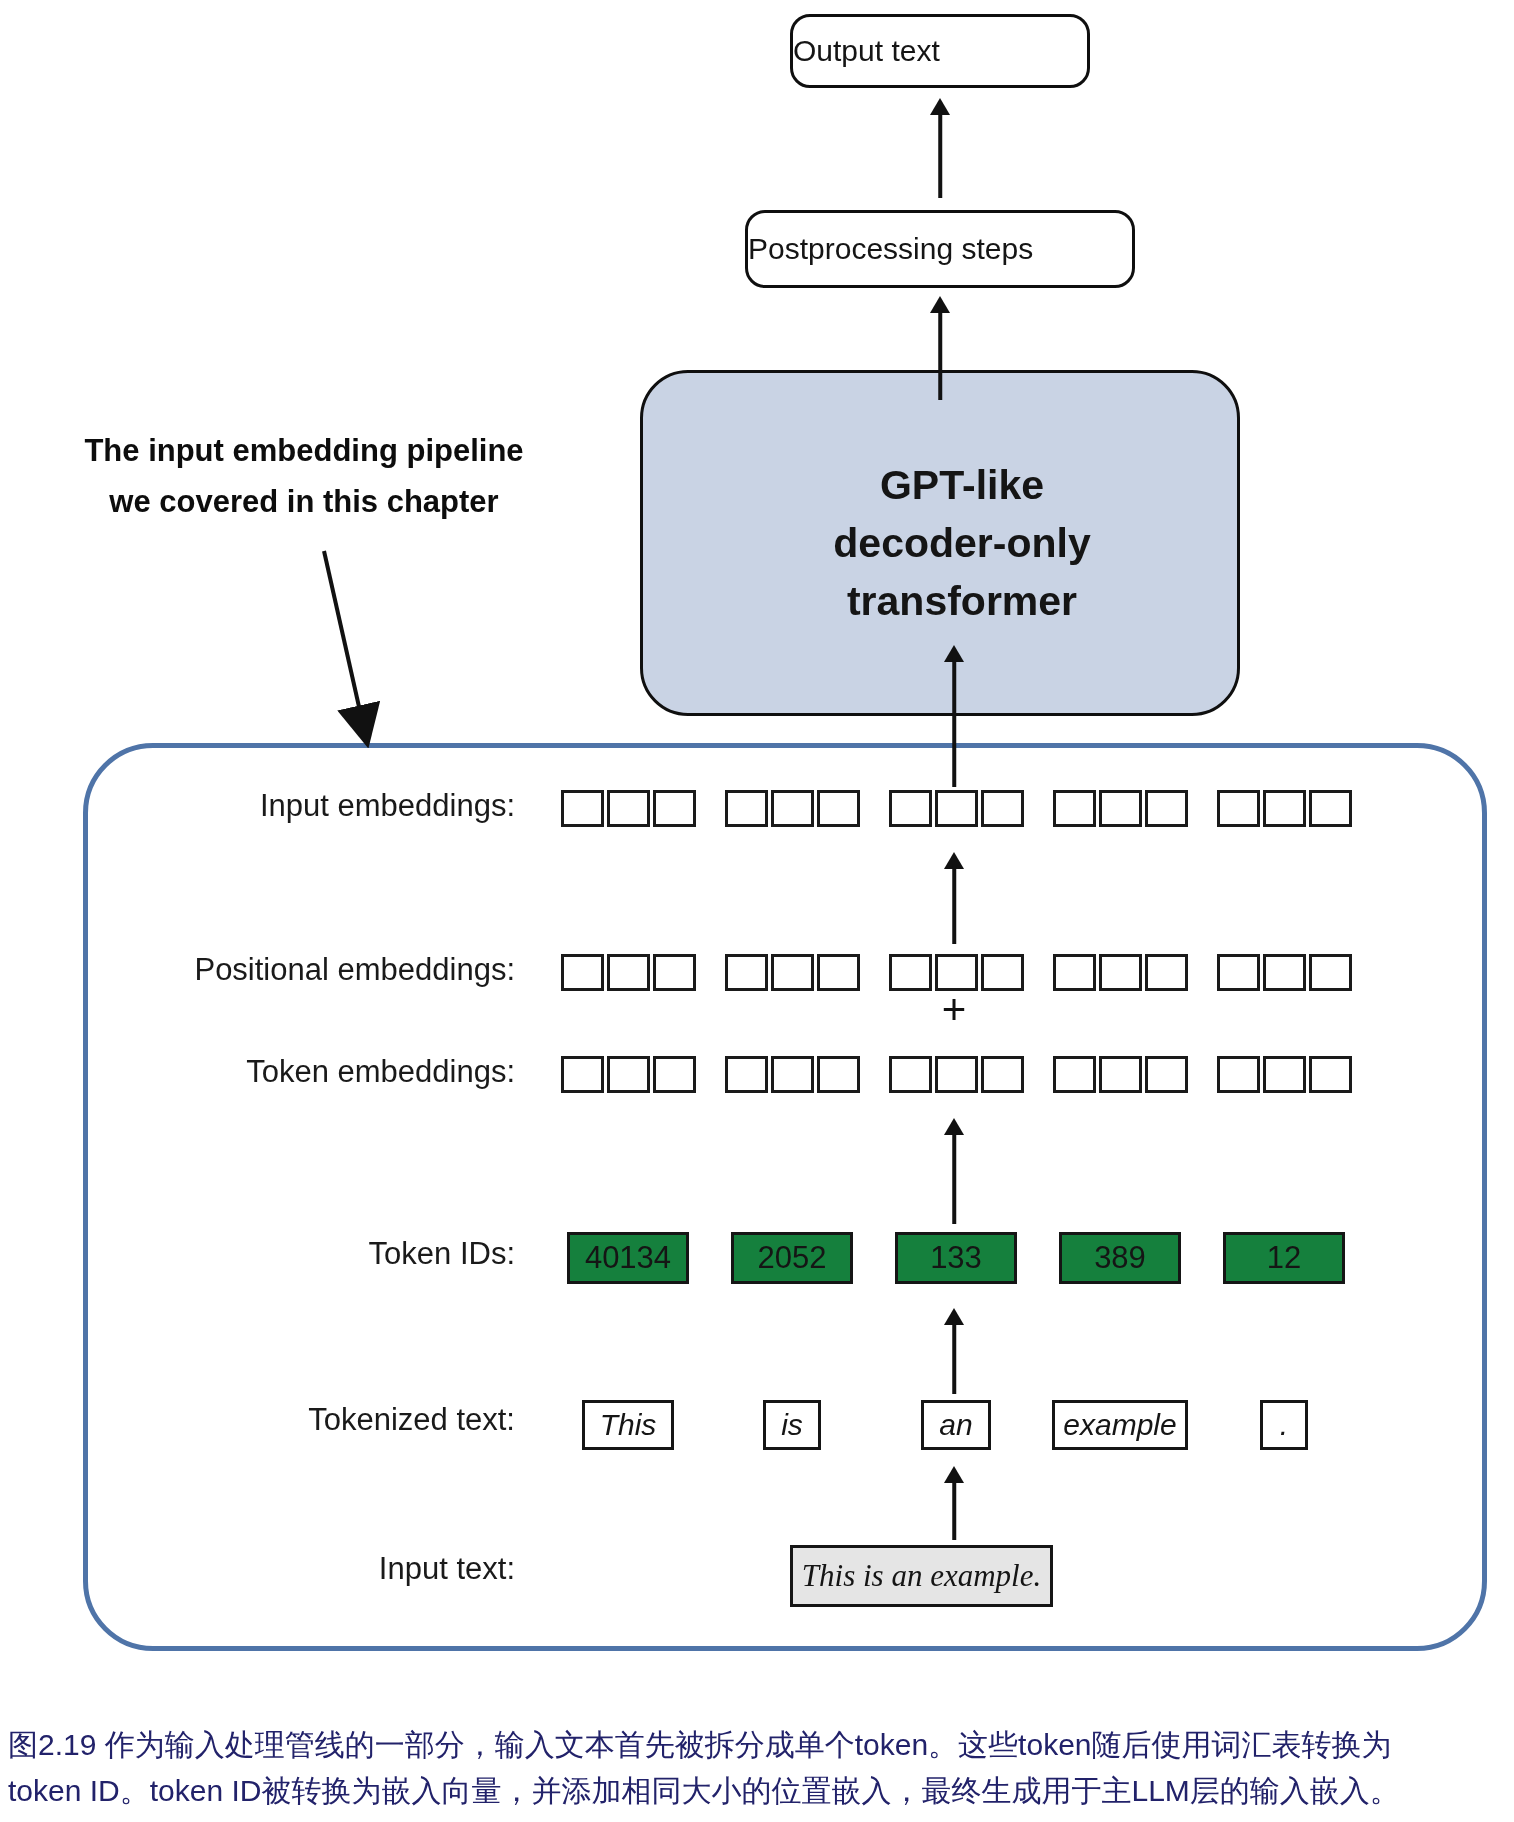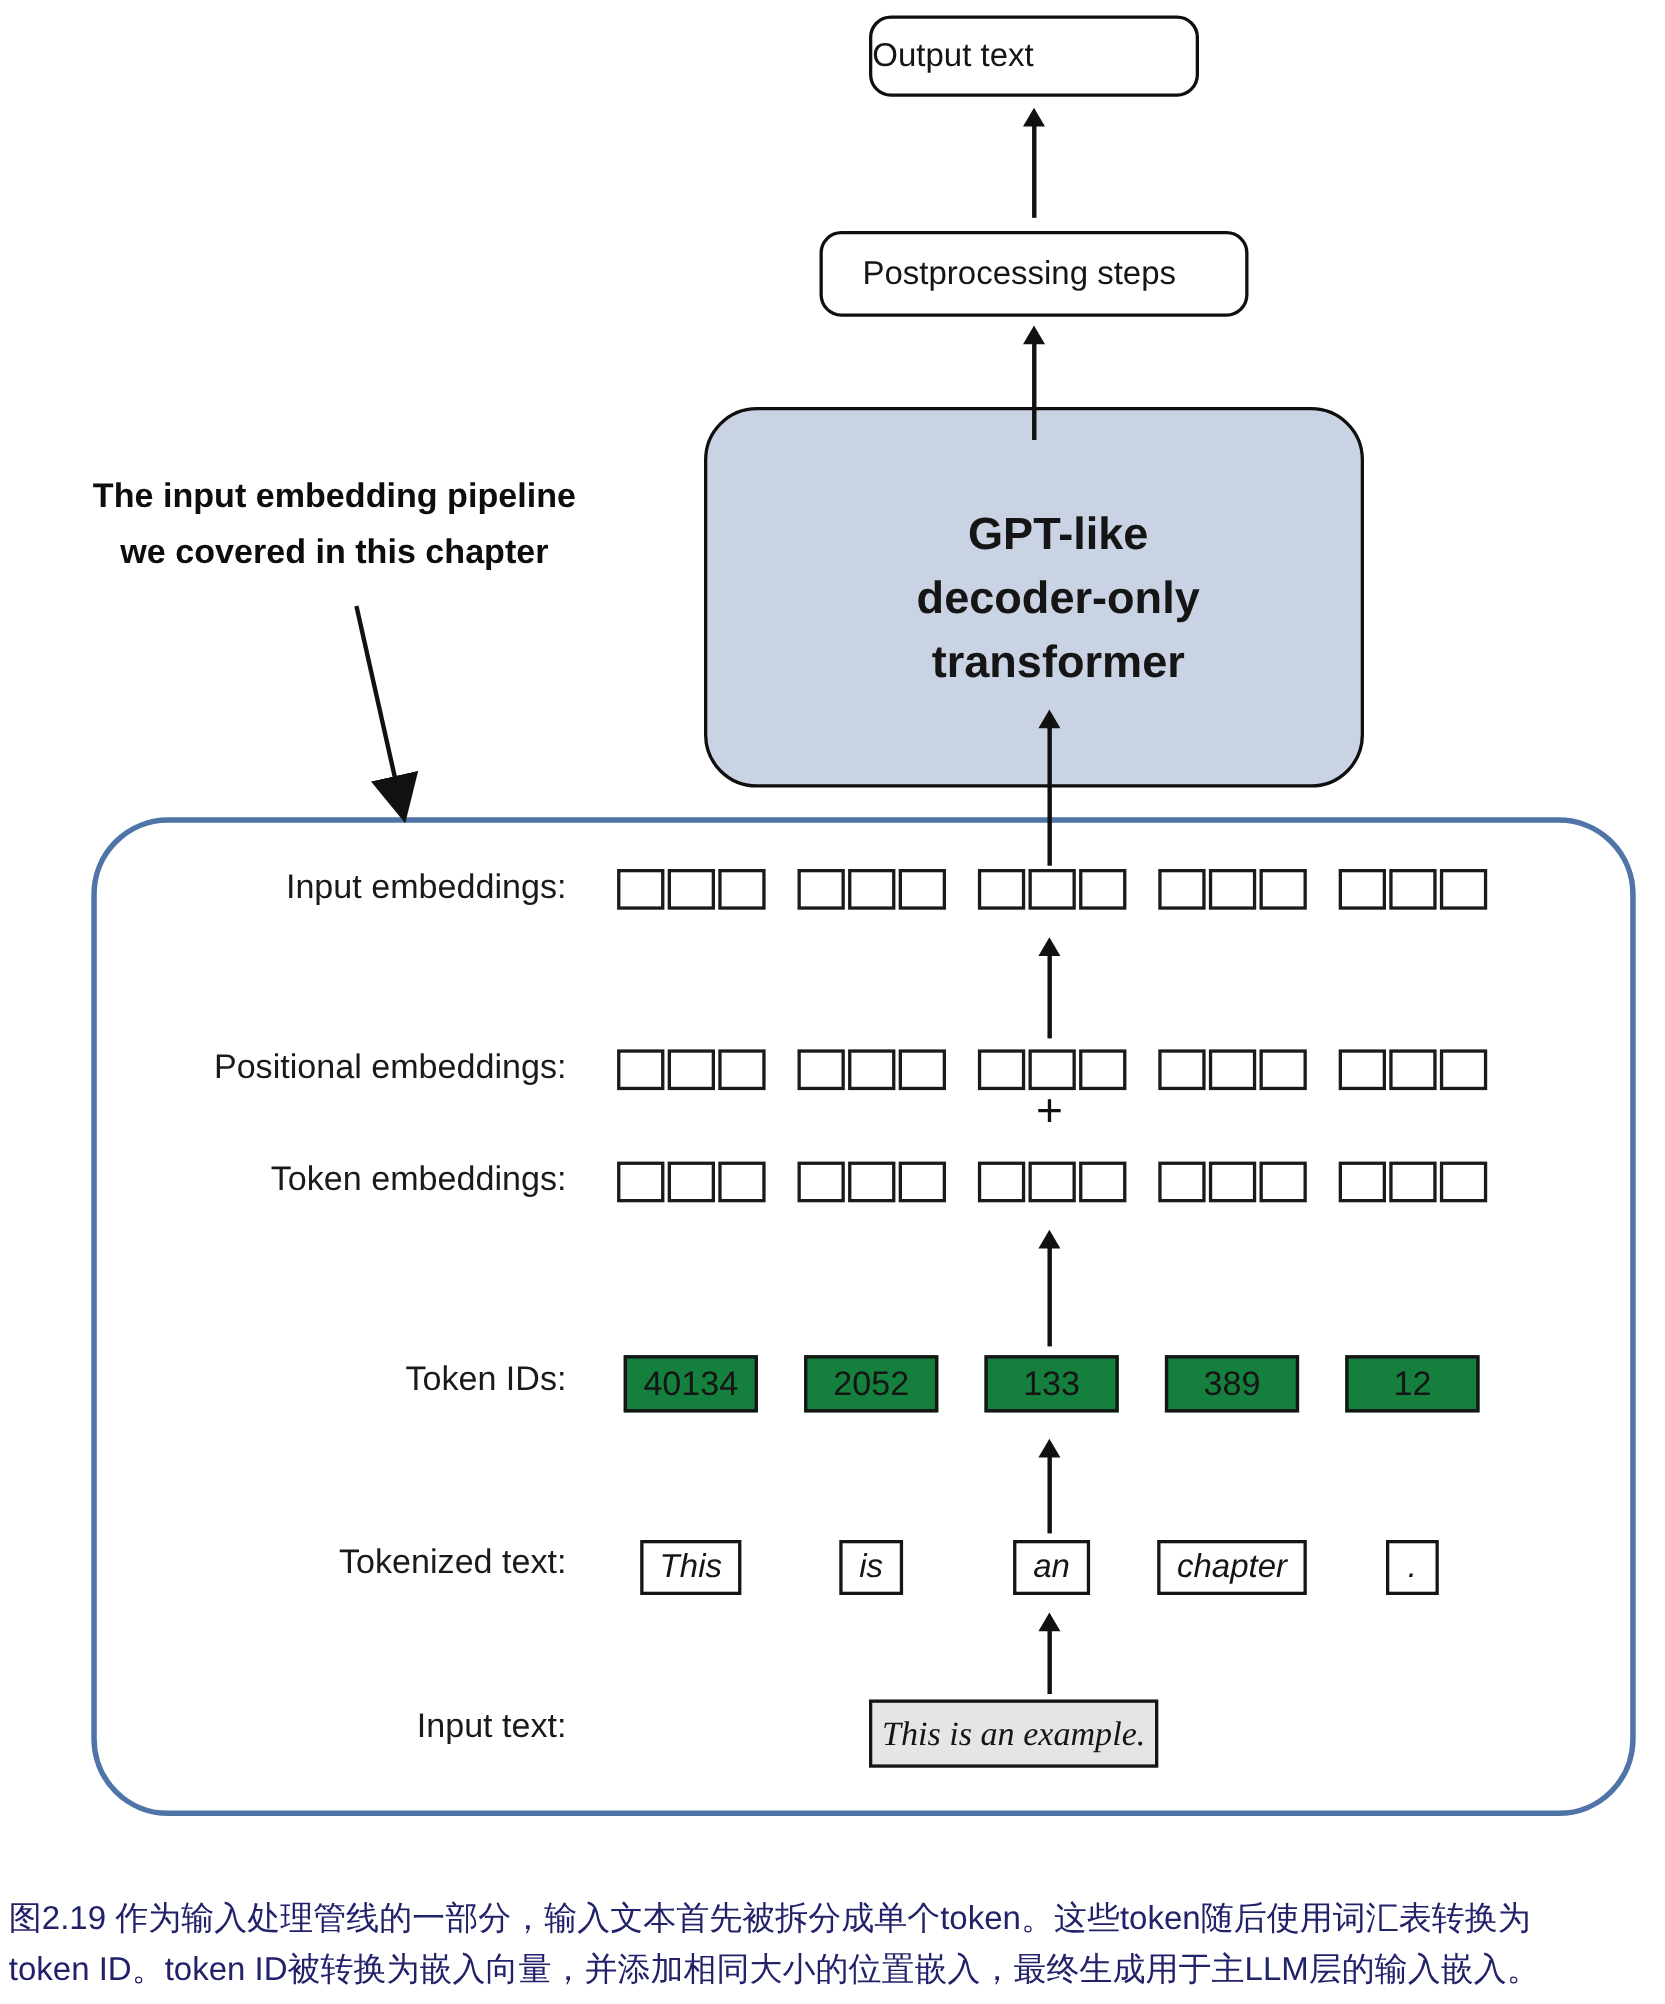--- a/index.html
+++ b/index.html
@@ -42,21 +42,21 @@
 <body>
 
 <div class="stage" style="--gpt-fill: #c9d3e4; --container-border: #4f74a8; --caption: #22226a; --line: #111111;">
 
   <div class="rbox" style="left:790px;top:14px;width:300px;height:74px;">
     <span>Output text</span>
   </div>
 
   <div class="varrow" style="left:930px;top:98px;height:100px;"></div>
 
-  <div class="rbox" style="left:745px;top:210px;width:390px;height:78px;padding-left:36px;">
+  <div class="rbox" style="left:745px;top:210px;width:390px;height:78px;">
     <span>Postprocessing steps</span>
   </div>
 
   <div class="gpt">
     <span>GPT-like
 decoder-only
 transformer</span>
   </div>
 
   <div class="varrow" style="left:930px;top:296px;height:104px;"></div>
@@ -185,21 +185,21 @@
       <div class="slot">
         <div class="tokbox">This</div>
       </div>
       <div class="slot">
         <div class="tokbox">is</div>
       </div>
       <div class="slot">
         <div class="tokbox">an</div>
       </div>
       <div class="slot">
-        <div class="tokbox">chapter</div>
+        <div class="tokbox">example</div>
       </div>
       <div class="slot">
         <div class="tokbox">.</div>
       </div>
     </div>
   <div class="inputbox">This is an example.</div>
 
   <div class="varrow" style="left:944px;top:852px;height:92px;"></div>
   <div class="plus">+</div>
   <div class="varrow" style="left:944px;top:1118px;height:106px;"></div>

